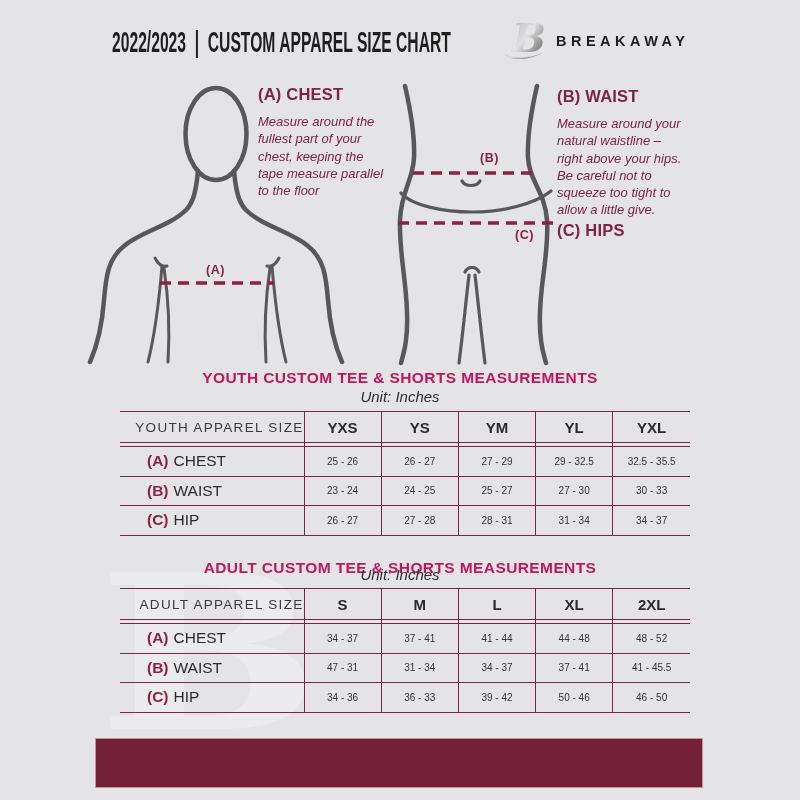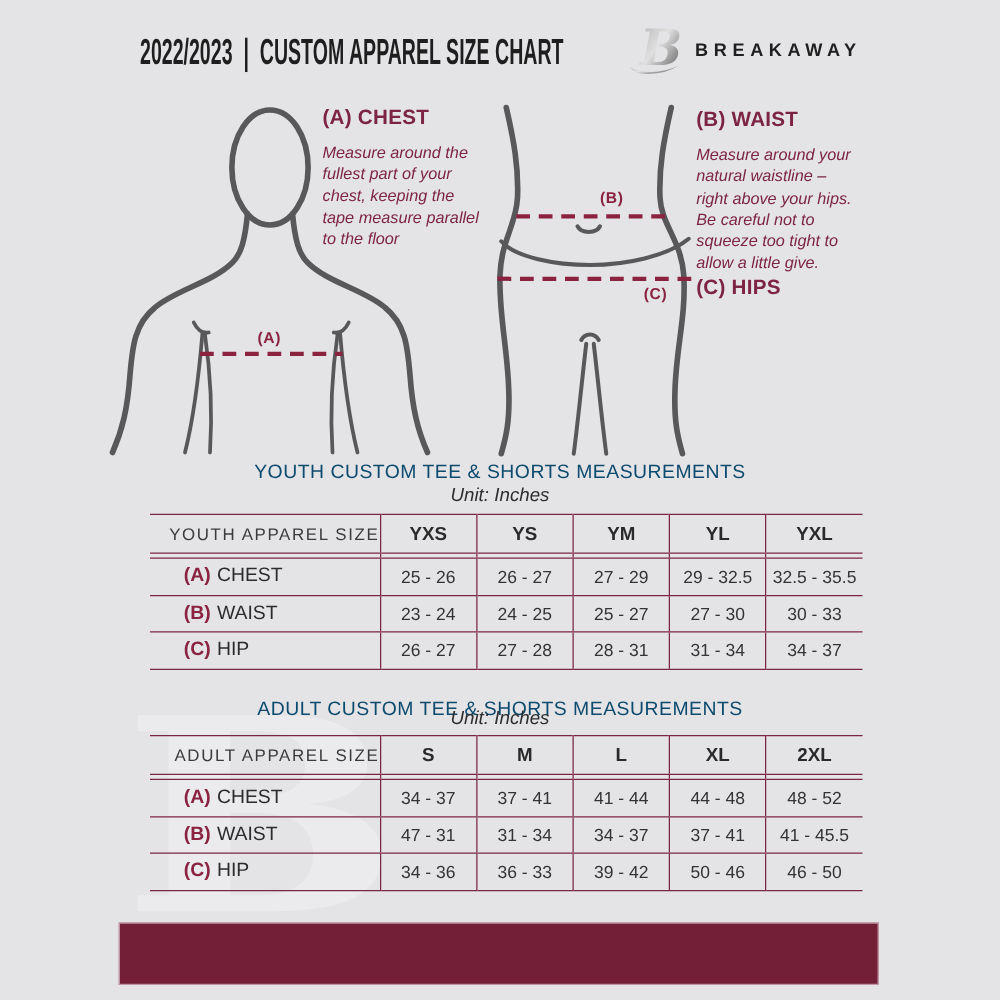--- a/index.html
+++ b/index.html
@@ -48,21 +48,21 @@
     margin:0;font-size:13px;line-height:17.3px;font-style:italic;
     color:#7d2443;white-space:pre-line;
   }
   .desc-a{left:258px;top:85px;width:160px;}
   .desc-b{left:557px;top:87px;width:160px;}
   .desc-c{left:557px;top:221px;width:165px;}
 
   
   .sec-title{
     left:86px;width:628px;text-align:center;z-index:2;
-    font-size:15.5px;font-weight:normal;color:#0c4a6e;letter-spacing:.4px;
+    font-size:15.5px;font-weight:bold;color:#be185d;letter-spacing:.4px;
   }
   .sec-unit{
     left:86px;width:628px;text-align:center;z-index:2;
     font-size:15px;font-style:italic;color:#2e2e2e;
   }
 
   
   table.size-table{
     position:absolute;left:120px;width:570px;z-index:2;
     border-collapse:collapse;table-layout:fixed;
@@ -81,21 +81,21 @@
     height:30px;font-size:15px;font-weight:bold;color:#2a2a2a;
     border-bottom:1.5px solid #7d2443;
   }
   tr.head th.first{
     text-align:right;padding-left:13px;font-weight:normal;
     font-size:13.5px;letter-spacing:1.3px;color:#3a3a3a;
   }
   tr.gap td{height:3px;border-bottom:1.5px solid #7d2443;}
   tr.row td{
     height:28.5px;border-bottom:1.5px solid #7d2443;
-    font-size:14px;color:#333;
+    font-size:10px;color:#333;
   }
   tr.row td.first{
     text-align:left;padding-left:27px;font-size:15.5px;color:#2b2b2b;
   }
   tr.row .key{color:#8a2240;font-weight:bold;margin-right:5px;}
 
   .youth-table{top:411px;}
   .adult-table{top:588px;}
 
   

